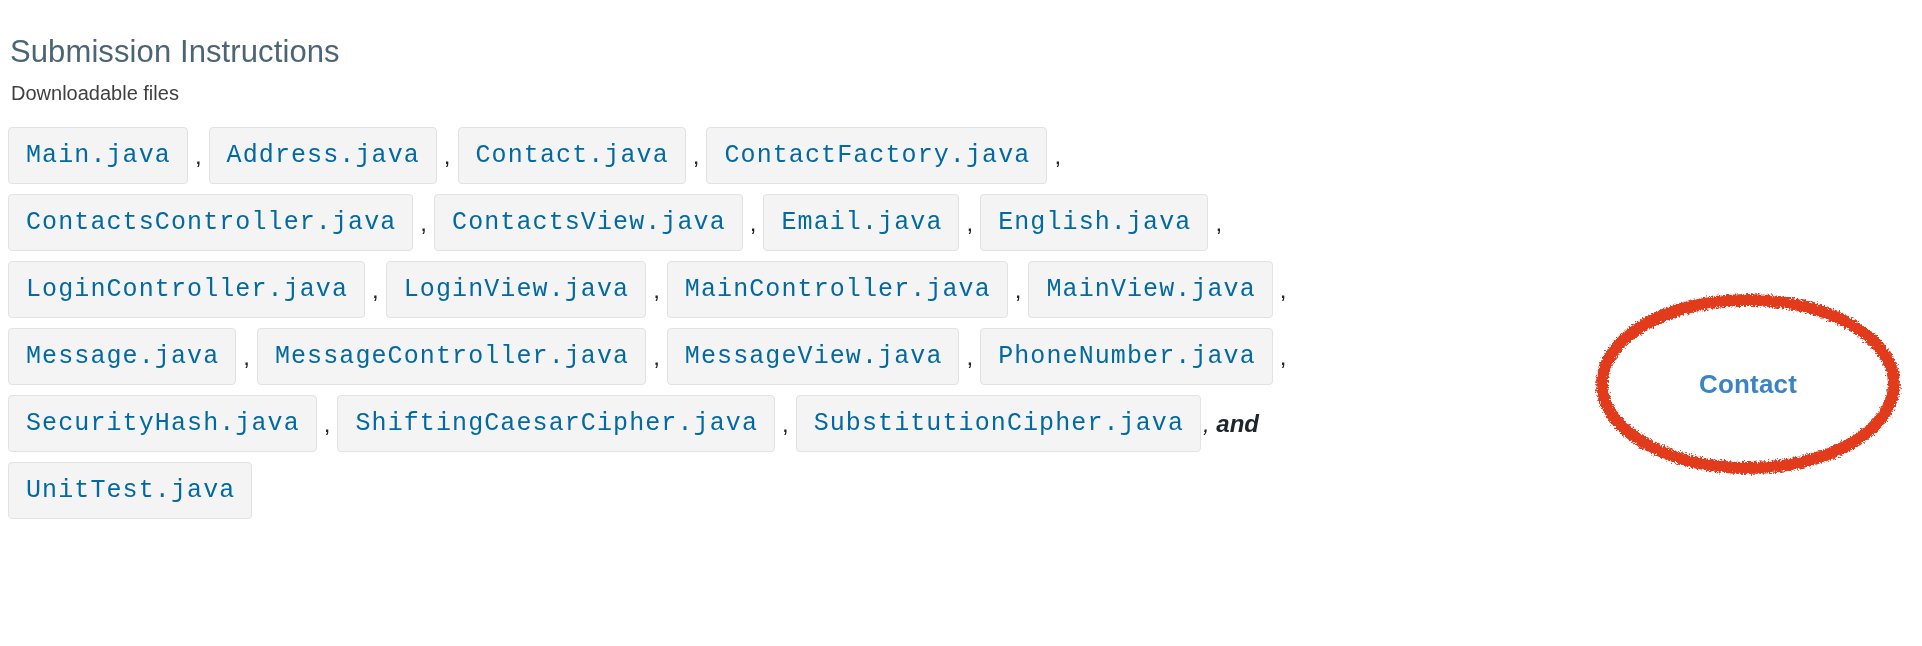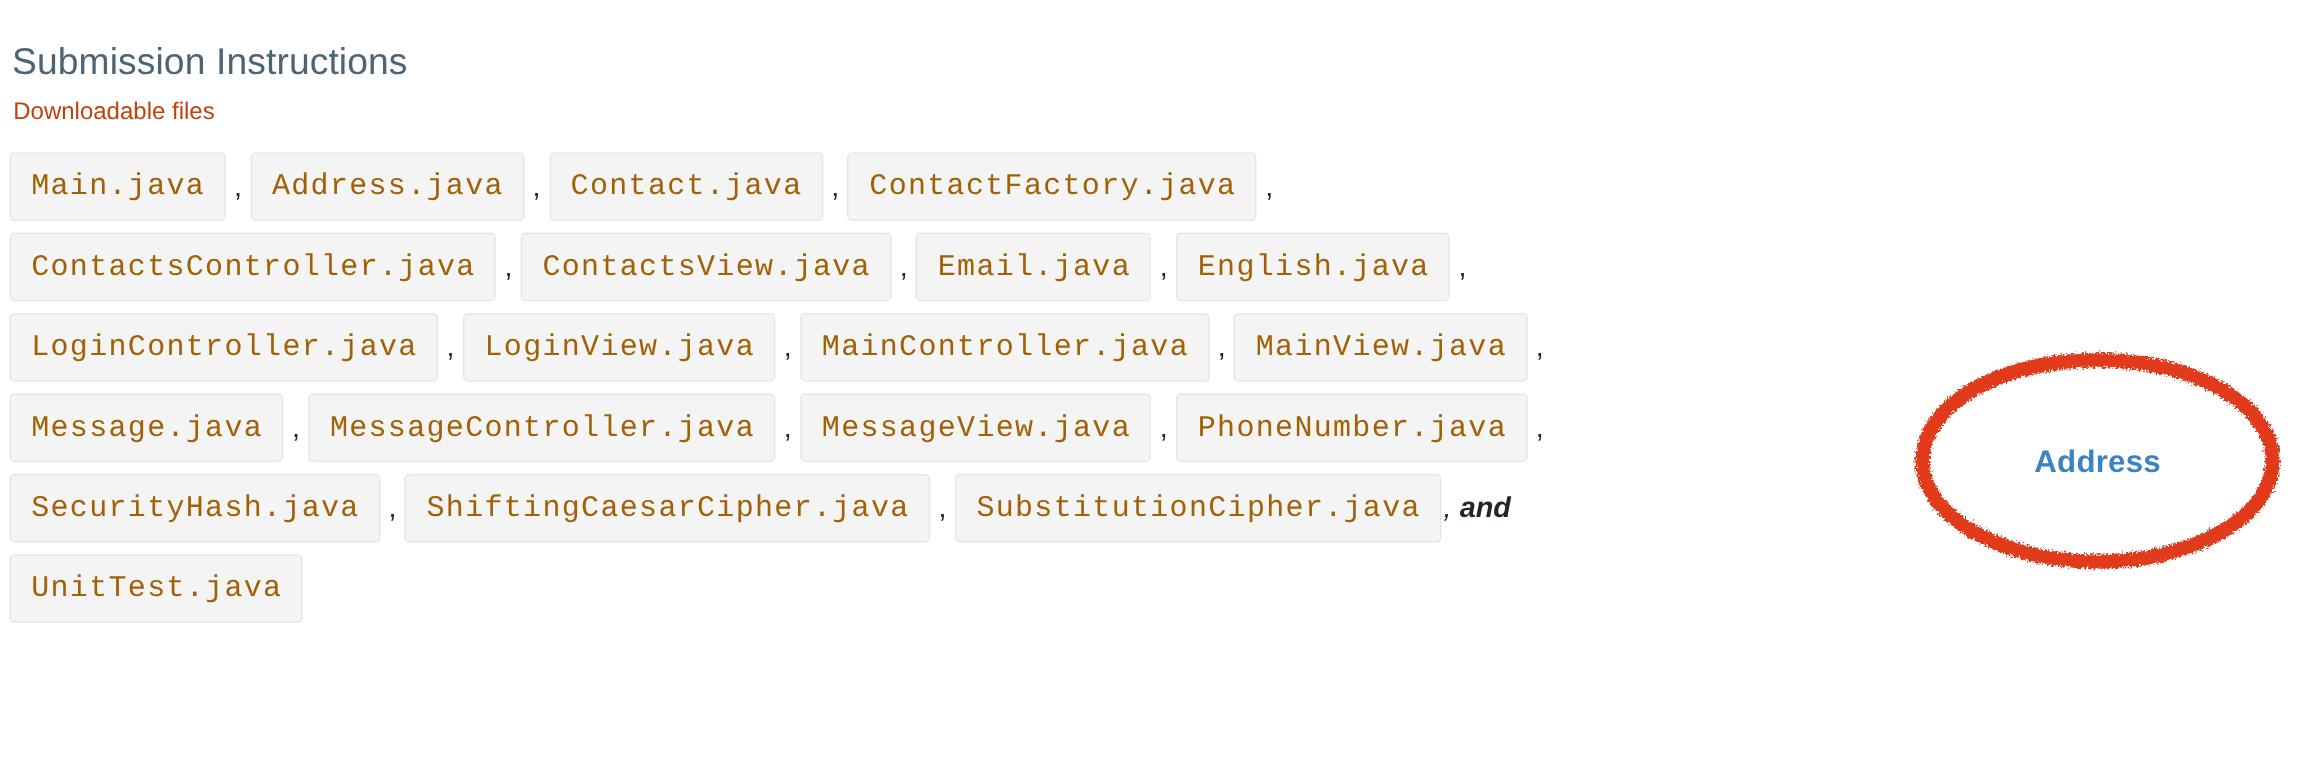--- a/index.html
+++ b/index.html
@@ -37,21 +37,21 @@
     white-space: nowrap;
   }
 
   
   .sub-label {
     position: absolute;
     left: 11px;
     top: 81px;
     font-size: 20px;
     font-weight: 400;
-    color: #c2410c;
+    color: #404040;
     line-height: 1.2;
     white-space: nowrap;
   }
 
   
   .file-flow {
     position: absolute;
     left: 8px;
     top: 122px;
     width: 1290px;
@@ -59,21 +59,21 @@
     line-height: 0;
   }
 
   .chip {
     display: inline-block;
     vertical-align: middle;
     box-sizing: border-box;
     background: #f4f4f4;
     border: 1px solid #e2e2e2;
     border-radius: 4px;
-    color: #a16207;
+    color: #0369a1;
     font-family: "Liberation Mono", "DejaVu Sans Mono", monospace;
     font-size: 25px;
     line-height: 27px;
     letter-spacing: 1.1px;
     padding: 14px 16px 14px 17px;
     margin: 5px 0;
     white-space: nowrap;
   }
 
   .sep {
@@ -153,16 +153,16 @@
       </defs>
       <g filter="url(#rough)">
         <ellipse cx="160" cy="96" rx="146" ry="84" fill="none" stroke="#e23b1e" stroke-width="12" stroke-linecap="round"></ellipse>
       </g>
       <g filter="url(#rough2)" opacity="0.9">
         <path d="M 306 96 A 146 84 0 0 1 226 170" fill="none" stroke="#e23b1e" stroke-width="10" stroke-linecap="round"></path>
         <path d="M 20 70 A 146 84 0 0 1 120 14" fill="none" stroke="#e23b1e" stroke-width="9" stroke-linecap="round"></path>
       </g>
     </svg>
 
-    <a class="download-link" href="#">Address</a>
+    <a class="download-link" href="#">Contact</a>
   </div>
 
 </div>
 
 </body></html>

